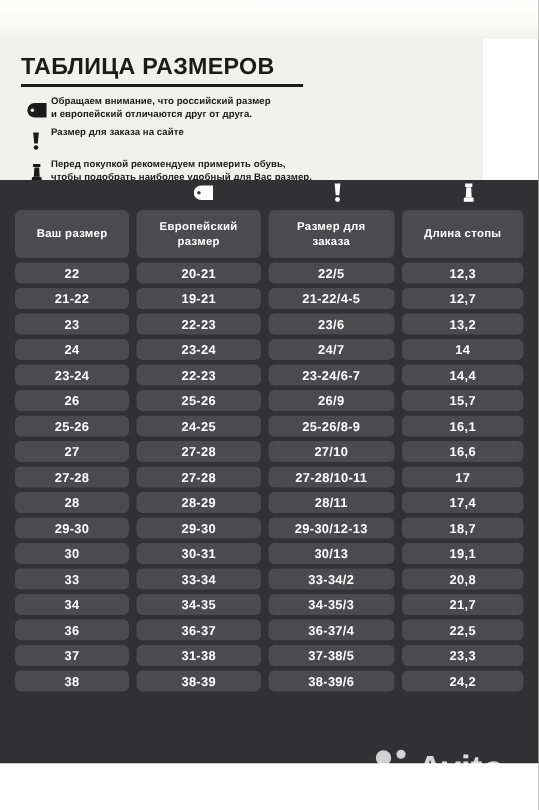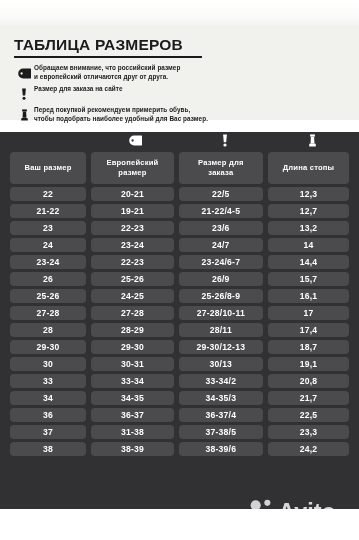--- a/index.html
+++ b/index.html
@@ -29,21 +29,21 @@
     left: 0; top: 0;
     width: 359px;
     height: 26px;
     background: linear-gradient(180deg, #ffffff 0%, #fbfbfa 60%, #f2f2f0 100%);
   }
 
   
   .intro {
     position: absolute;
     left: 0; top: 26px;
-    width: 359px;
+    width: 322px;
     height: 94px;
     background: #f1f1ee;
     box-sizing: border-box;
     padding: 10px 14px 12px 14px;
   }
 
   .title {
     font-size: 15.5px;
     font-weight: bold;
     letter-spacing: .2px;
@@ -78,21 +78,21 @@
     line-height: 8.6px;
     font-weight: bold;
     color: #1b1b1b;
     letter-spacing: .05px;
     white-space: pre-line;
   }
 
   
   .panel {
     position: absolute;
-    left: 0; top: 132px;
+    left: 0; top: 120px;
     width: 359px;
     height: 389px;
     background: #313133;
   }
 
   .hdr-icons {
     position: relative;
     height: 17px;
     width: 100%;
   }
@@ -282,20 +282,26 @@
             <td>26/9</td>
             <td>15,7</td>
           </tr>
           <tr>
             <td>25-26</td>
             <td>24-25</td>
             <td>25-26/8-9</td>
             <td>16,1</td>
           </tr>
           <tr>
+            <td>27</td>
+            <td>27-28</td>
+            <td>27/10</td>
+            <td>16,6</td>
+          </tr>
+          <tr>
             <td>27-28</td>
             <td>27-28</td>
             <td>27-28/10-11</td>
             <td>17</td>
           </tr>
           <tr>
             <td>28</td>
             <td>28-29</td>
             <td>28/11</td>
             <td>17,4</td>

